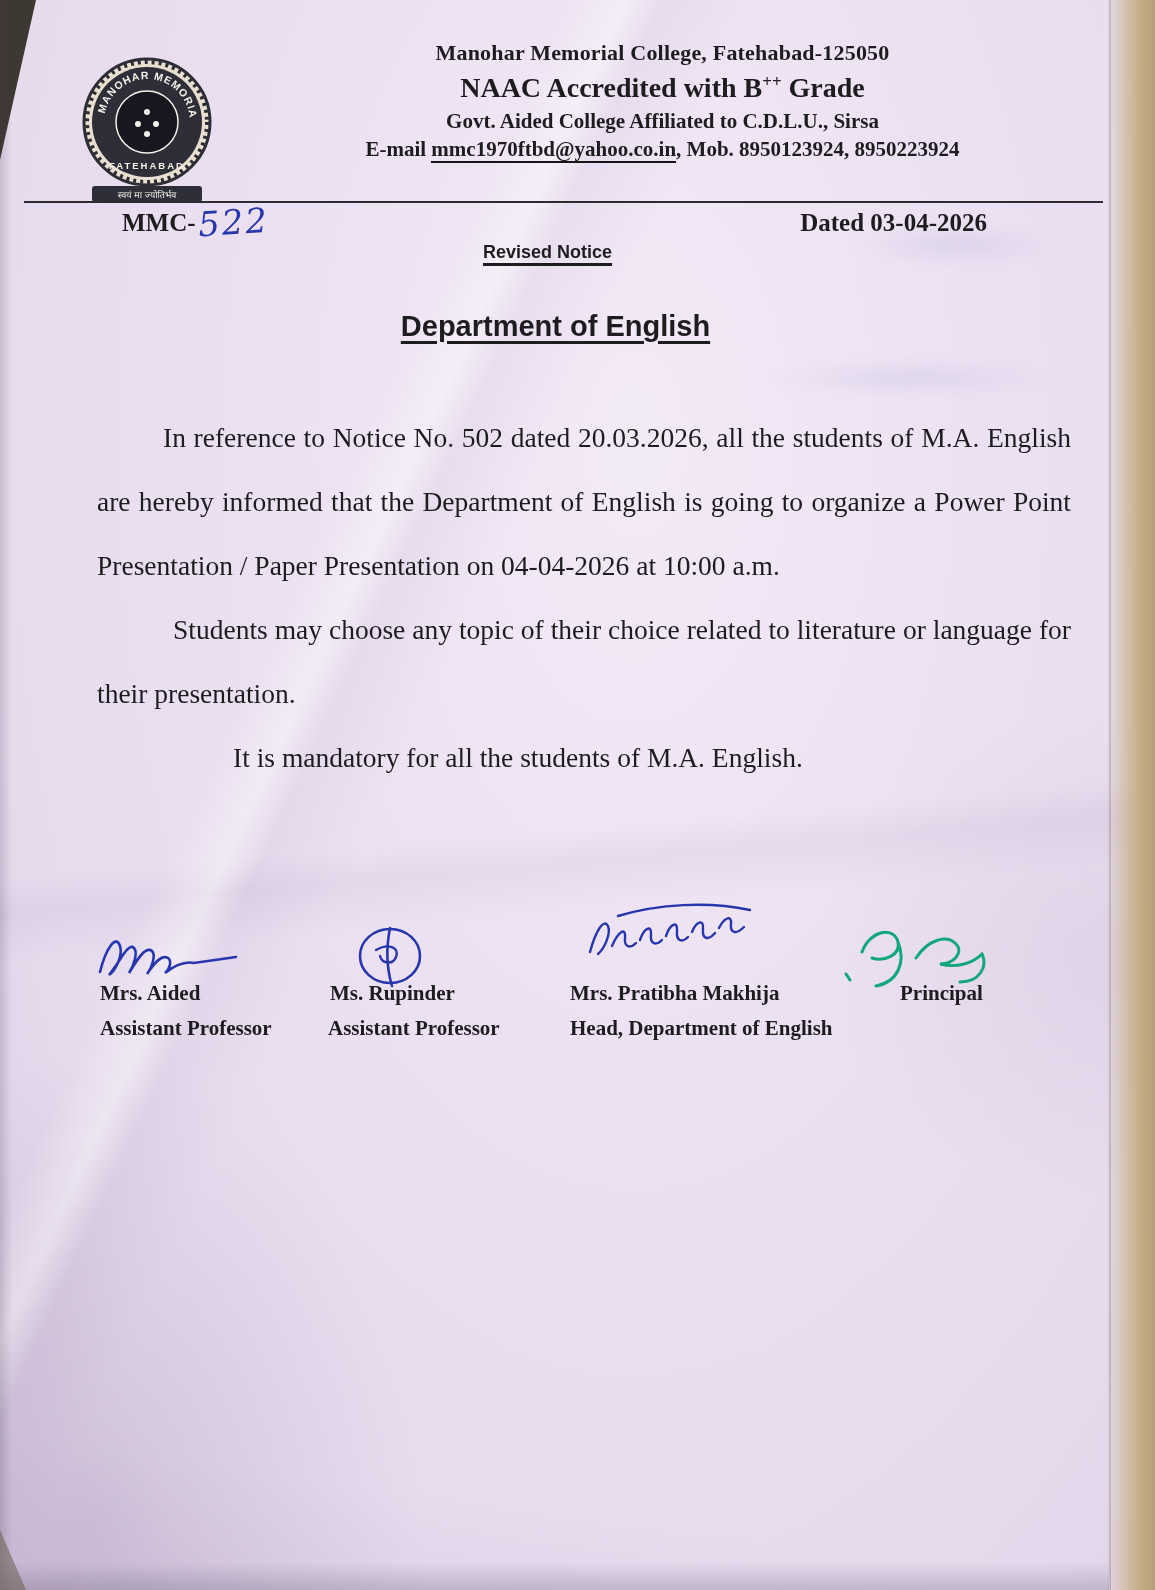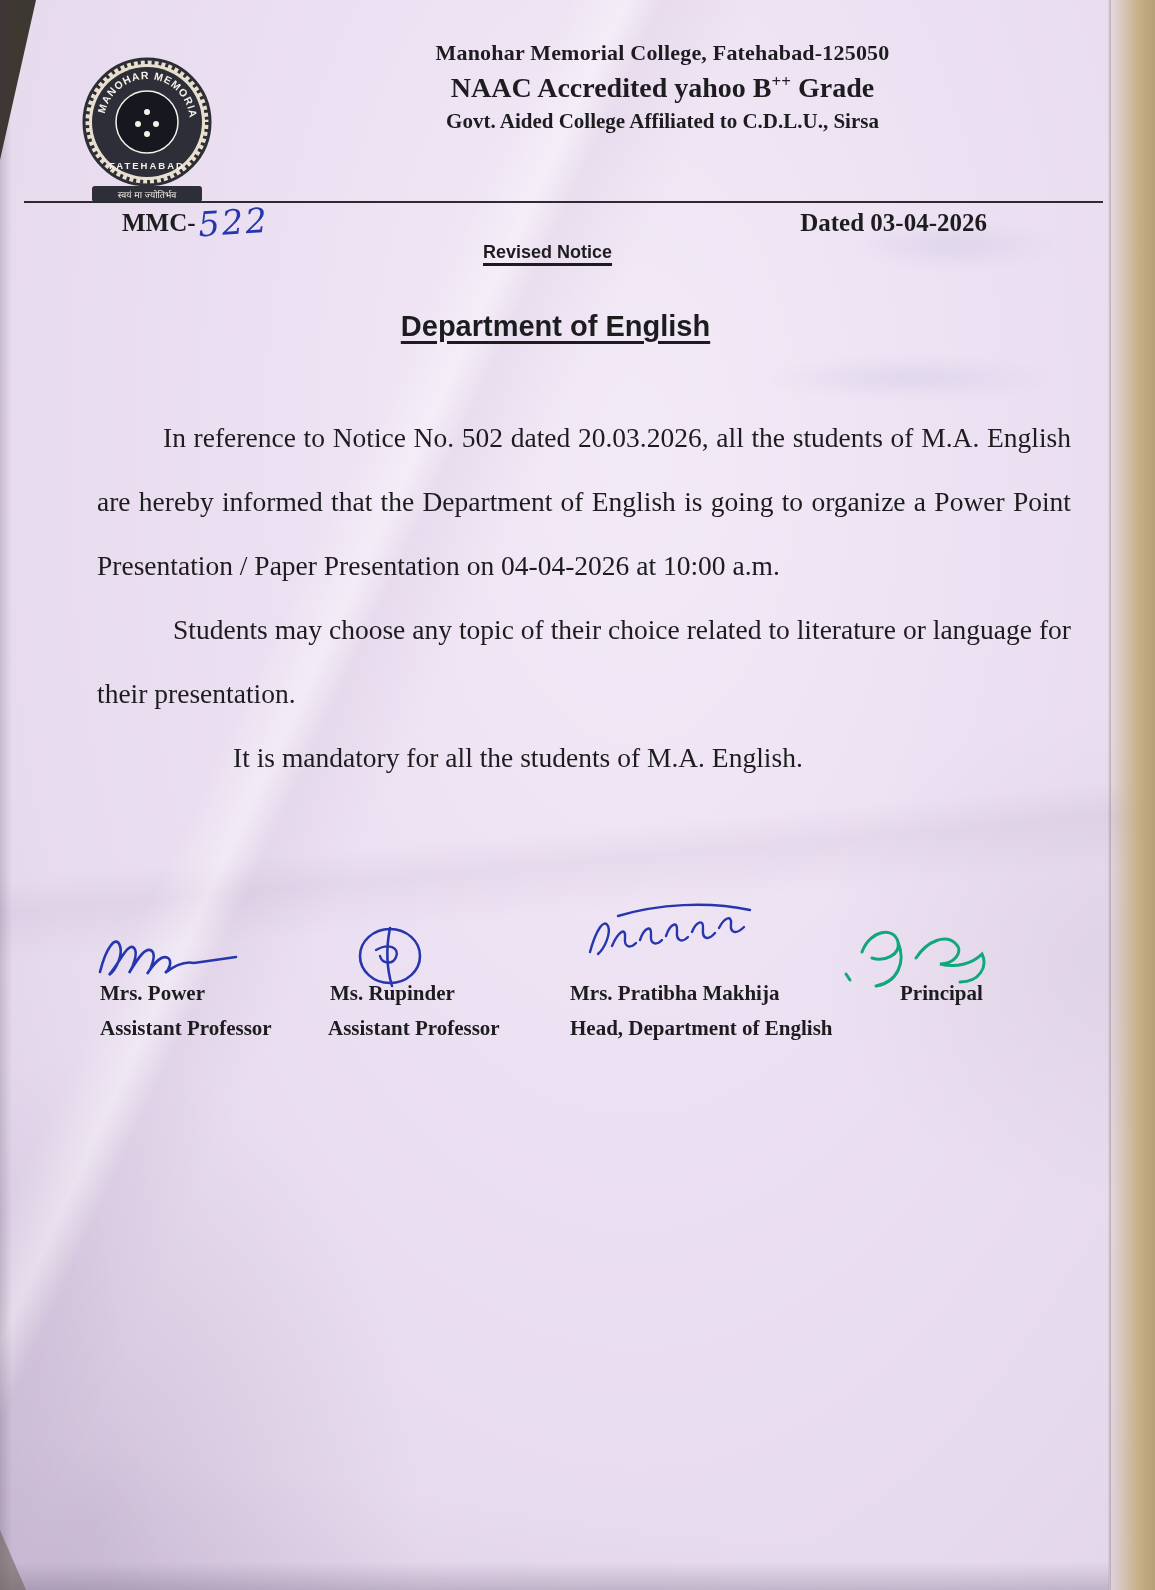--- a/index.html
+++ b/index.html
@@ -145,22 +145,23 @@
     <text font-family="Liberation Sans, sans-serif" font-size="10.5" font-weight="bold" fill="#f5f2e8" letter-spacing="1">
       <textPath href="#arcTop" startOffset="6%">MANOHAR MEMORIAL COLLEGE</textPath>
     </text>
     <text x="71" y="113" text-anchor="middle" font-family="Liberation Sans, sans-serif" font-size="9.5" font-weight="bold" fill="#f5f2e8" letter-spacing="2">FATEHABAD</text>
     <rect x="16" y="130" width="110" height="16" rx="3" fill="#2e2e39"></rect>
     <text x="71" y="142" text-anchor="middle" font-family="DejaVu Sans, sans-serif" font-size="9" fill="#f5f2e8">स्वयं मा ज्योतिर्भव</text>
   </svg>
 
   <div class="head-text">
     <div class="college-name">Manohar Memorial College, Fatehabad-125050</div>
-    <div class="accred"><span>NAAC Accredited yahoo B</span><sup>++</sup><span> Grade</span></div>
+    <div class="accred"><span>NAAC Accredited with B</span><sup>++</sup><span> Grade</span></div>
     <div class="affil">Govt. Aided College Affiliated to C.D.L.U., Sirsa</div>
+    <div class="contact"><span>E-mail </span><span class="email">mmc1970ftbd@yahoo.co.in</span><span>, Mob. 8950123924, 8950223924</span></div>
   </div>
 
   <div class="rule"></div>
 
   <div class="ref-label">MMC-</div>
   <div class="ref-hand">522</div>
   <div class="date">Dated 03-04-2026</div>
 
   <div class="notice-title"><span>Revised Notice</span></div>
   <div class="dept-title"><span>Department of English</span></div>
@@ -182,21 +183,21 @@
   <svg class="sig-svg sig3" viewBox="0 0 180 70">
     <path d="M12 52 C18 30 26 18 30 26 C33 33 27 48 20 54 M34 46 C40 32 48 26 47 38 C46 47 52 49 58 43 M62 40 C66 28 74 24 73 35 C72 44 78 46 84 40 M88 36 C92 24 100 20 99 31 C98 41 104 43 110 37 M114 32 C118 22 126 18 125 29 C124 39 130 41 137 33 M141 28 C146 18 154 14 153 24 C152 33 158 35 166 27" fill="none" stroke-width="2.4" stroke-linecap="round" stroke="#2636ae"></path>
     <path d="M40 16 C80 4 130 1 172 10" fill="none" stroke-width="2.4" stroke-linecap="round" stroke="#2636ae"></path>
   </svg>
   <svg class="sig-svg sig4" viewBox="0 0 170 80">
     <path d="M14 56 L18 62" fill="none" stroke-width="3" stroke-linecap="round" stroke="#0fa87c"></path>
     <path d="M30 34 C38 12 62 8 66 24 C69 37 52 44 40 40 M66 24 C74 44 66 64 44 68" fill="none" stroke-width="3" stroke-linecap="round" stroke="#0fa87c"></path>
     <path d="M84 40 C96 22 114 16 124 26 C132 34 122 46 108 46 C124 50 140 46 150 36 C156 48 148 64 128 64" fill="none" stroke-width="3" stroke-linecap="round" stroke="#0fa87c"></path>
   </svg>
 
-  <div class="sig-name n1">Mrs. Power</div>
+  <div class="sig-name n1">Mrs. Aided</div>
   <div class="sig-name n2">Ms. Rupinder</div>
   <div class="sig-name n3">Mrs. Pratibha Makhija</div>
   <div class="sig-name n4">Principal</div>
 
   <div class="sig-title t1">Assistant Professor</div>
   <div class="sig-title t2">Assistant Professor</div>
   <div class="sig-title t3">Head, Department of English</div>
 
   <div class="edge-right-line"></div>
   <div class="edge-right"></div>

